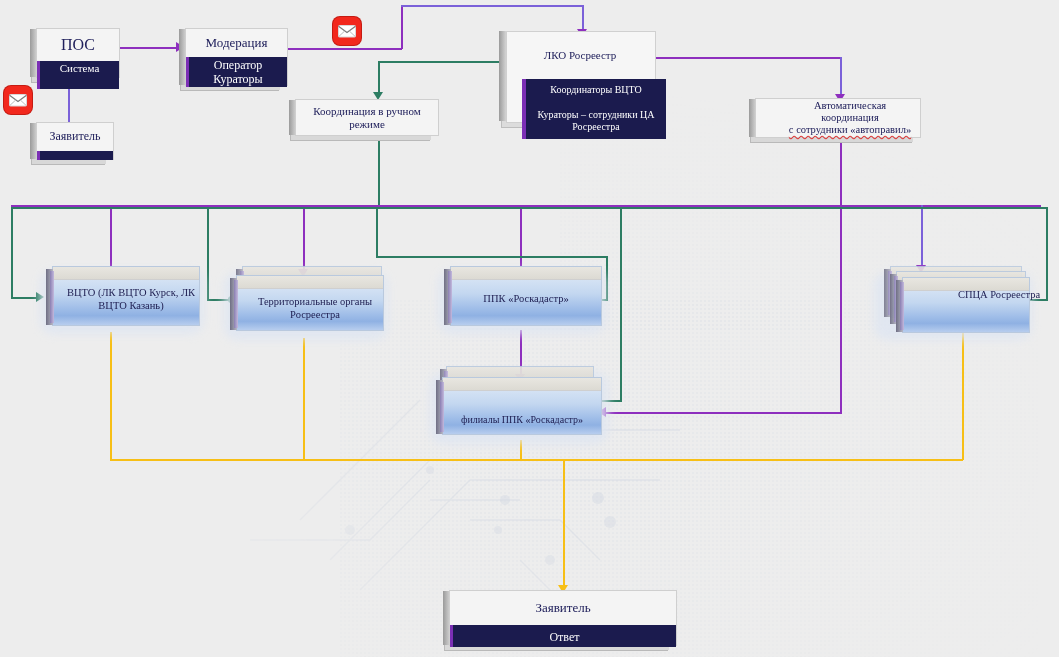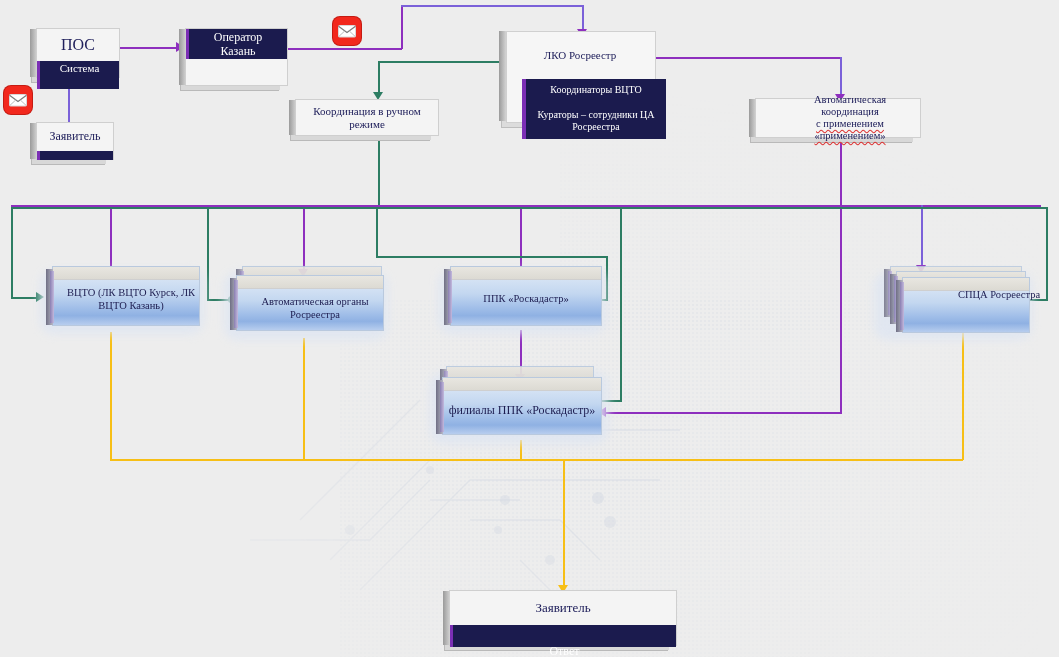--- a/index.html
+++ b/index.html
@@ -181,23 +181,24 @@
   </div>
 
   <div class="node flat" style="left:36px;top:122px;width:78px;height:38px;">
     <div class="edge3d"></div>
     <div class="ttl" style="height:28px;font-size:12px;">Заявитель</div>
     <div class="band" style="height:9px;font-size:9px;"></div>
   </div>
 
   <div class="node flat" style="left:185px;top:28px;width:103px;height:58px;">
     <div class="edge3d"></div>
+    <div class="ttl" style="height:28px;font-size:13px;">Модерация</div>
     <div class="band" style="height:30px;font-size:12px;padding-top:2px;">
       <div>Оператор</div>
-      <div>Казань</div>
+      <div>Кураторы</div>
     </div>
   </div>
 
   <div class="node flat" style="left:295px;top:99px;width:144px;height:37px;">
     <div class="edge3d"></div>
     <div class="ttl" style="height:100%;font-size:11px;padding:0 6px;">Координация в ручном режиме</div>
   </div>
 
   <div class="node" style="left:506px;top:31px;width:158px;height:110px;">
     <div style="position:absolute;left:0;top:0;width:148px;height:90px;background:#f6f6f6;border:1px solid #d0d0d0;
@@ -208,21 +209,21 @@
       <div style="margin-bottom:12px;">Координаторы ВЦТО</div>
       <div>Кураторы – сотрудники ЦА</div>
       <div>Росреестра</div>
     </div>
   </div>
 
   <div class="node flat" style="left:755px;top:98px;width:166px;height:40px;">
     <div class="edge3d"></div>
     <div class="ttl" style="height:100%;font-size:10.5px;padding:0 5px;flex-direction:column;margin-left:24px;">
       <div>Автоматическая координация</div>
-      <div style="text-decoration:underline;text-decoration-style:wavy;text-decoration-color:#d33;text-underline-offset:2px;">с применением «применением»</div>
+      <div style="text-decoration:underline;text-decoration-style:wavy;text-decoration-color:#d33;text-underline-offset:2px;">с сотрудники «автоправил»</div>
     </div>
   </div>
 
   <div class="srv" style="left:44px;top:266px;width:160px;height:66px;">
     <div class="glow" style="left:-4px;top:4px;width:164px;height:64px;"></div>
     <div class="sheet" style="left:8px;top:0;width:148px;height:60px;">
       <div class="cap"></div>
       <div class="lbl" style="top:20px;font-size:10.5px;padding:0 5px;">
         <div>ВЦТО (ЛК ВЦТО Курск, ЛК</div>
         <div>ВЦТО Казань)</div>
@@ -231,63 +232,63 @@
   </div>
 
   <div class="srv" style="left:228px;top:266px;width:160px;height:74px;">
     <div class="glow" style="left:-4px;top:6px;width:164px;height:68px;"></div>
     <div class="sheet" style="left:14px;top:0;width:140px;height:54px;opacity:.9;">
       <div class="cap"></div>
     </div>
     <div class="sheet" style="left:8px;top:9px;width:148px;height:56px;">
       <div class="cap"></div>
       <div class="lbl" style="top:20px;font-size:10.5px;padding:0 5px;">
-        <div>Автоматическая органы</div>
+        <div>Территориальные органы</div>
         <div>Росреестра</div>
       </div>
     </div>
   </div>
 
   <div class="srv" style="left:442px;top:266px;width:165px;height:66px;">
     <div class="glow" style="left:-4px;top:4px;width:168px;height:64px;"></div>
     <div class="sheet" style="left:8px;top:0;width:152px;height:60px;">
       <div class="cap"></div>
       <div class="lbl" style="top:26px;font-size:10.5px;">ППК «Роскадастр»</div>
     </div>
   </div>
 
   <div class="srv" style="left:434px;top:366px;width:175px;height:78px;">
     <div class="glow" style="left:-4px;top:6px;width:178px;height:72px;"></div>
     <div class="sheet" style="left:12px;top:0;width:148px;height:56px;opacity:.9;">
       <div class="cap"></div>
     </div>
     <div class="sheet" style="left:8px;top:11px;width:160px;height:58px;">
       <div class="cap"></div>
-      <div class="lbl" style="top:25px;font-size:12px;">филиалы ППК «Роскадастр»</div>
+      <div class="lbl" style="top:36px;font-size:10px;">филиалы ППК «Роскадастр»</div>
     </div>
   </div>
 
   <div class="srv" style="left:878px;top:266px;width:156px;height:74px;">
     <div class="glow" style="left:-4px;top:6px;width:158px;height:68px;"></div>
     <div class="sheet" style="left:12px;top:0;width:132px;height:52px;opacity:.85;">
       <div class="cap"></div>
     </div>
     <div class="sheet" style="left:18px;top:5px;width:130px;height:54px;opacity:.92;">
       <div class="cap"></div>
     </div>
     <div class="sheet" style="left:24px;top:11px;width:128px;height:56px;">
       <div class="cap"></div>
       <div class="lbl" style="top:11px;font-size:10.5px;padding-left:33px;">СПЦА Росреестра</div>
     </div>
   </div>
 
   <div class="node flat" style="left:449px;top:590px;width:228px;height:56px;">
     <div class="edge3d"></div>
     <div class="ttl" style="height:34px;font-size:13px;">Заявитель</div>
-    <div class="band" style="height:22px;font-size:12px;padding-top:20px;">Ответ</div>
+    <div class="band" style="height:22px;font-size:12px;padding-top:6px;">Ответ</div>
   </div>
 
   <div class="mail" style="left:4px;top:86px;width:28px;height:28px;">
     <svg width="28" height="28" viewBox="0 0 28 28">
       <rect x="5.5" y="8.5" width="17" height="11.5" rx="1" fill="#fff" stroke="#d9d9d9"></rect>
       <path d="M5.5 9.2 L14 15.4 L22.5 9.2" fill="none" stroke="#7a7a7a" stroke-width="1.2"></path>
       <path d="M5.7 19.6 L11.5 14.2 M22.3 19.6 L16.5 14.2" fill="none" stroke="#bdbdbd" stroke-width="1"></path>
     </svg>
   </div>
 

